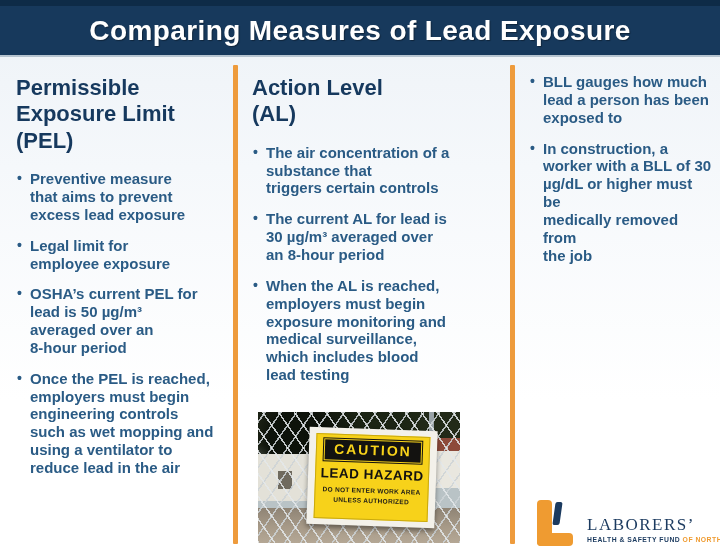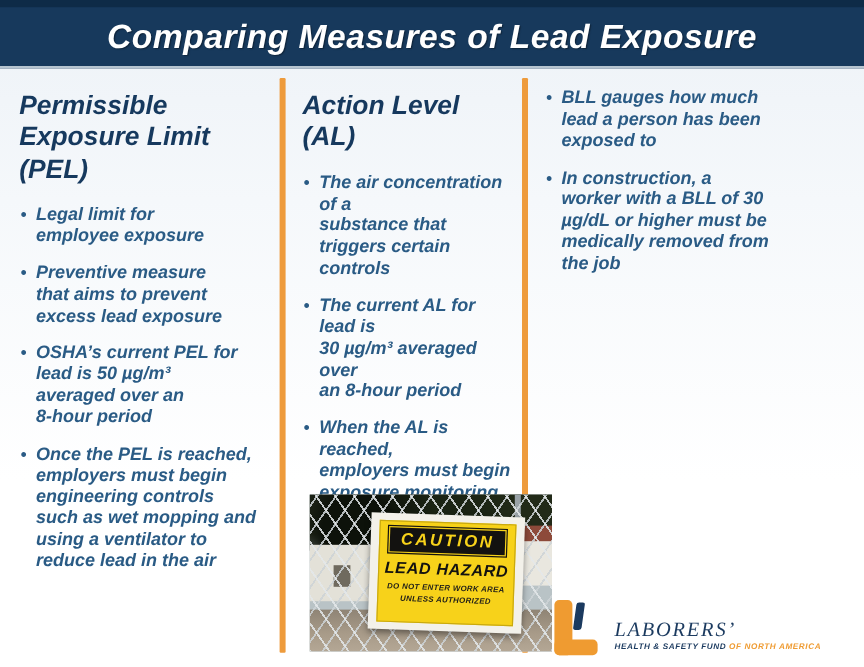--- a/index.html
+++ b/index.html
@@ -4,21 +4,20 @@
 <style>
   html,body { margin:0; padding:0; }
   body { font-family: "Liberation Sans", sans-serif; }
 
   .slide {
     position: relative;
     width: 720px;
     height: 556px;
     overflow: hidden;
     background: linear-gradient(180deg, #edf2f7 0%, #f5f8fb 30%, #ffffff 72%);
-    font-style: italic;
   }
 
   
   .header {
     box-sizing: border-box;
     height: 57px;
     background: #17395c;
     border-top: 6px solid #0e2b47;
     border-bottom: 2px solid #b6c4d0;
     display: flex;
@@ -35,21 +34,21 @@
   }
 
   
   .columns {
     position: relative;
     display: flex;
     height: 497px;
   }
   .col { box-sizing: border-box; position: relative; }
   .col-1 { width: 233px; padding: 0 6px 0 16px; }
-  .col-2 { width: 197px; padding: 0 6px 0 14px; }
+  .col-2 { width: 272px; padding: 0 6px 0 14px; }
   .col-3 { flex: 1; padding: 0 8px 0 14px; }
 
   .vdivider {
     width: 5px;
     background: #ee9b3c;
     margin: 8px 0 10px 0;
     border-radius: 1px;
   }
 
   .col-title {
@@ -219,25 +218,25 @@
     <h1>Comparing Measures of Lead Exposure</h1>
   </div>
 
   <div class="columns">
 
     <div class="col col-1">
       <h2 class="col-title">Permissible
 Exposure Limit
 (PEL)</h2>
       <ul class="bullets">
-        <li>Legal limit for
-employee exposure</li>
         <li>Preventive measure
 that aims to prevent
 excess lead exposure</li>
+        <li>Legal limit for
+employee exposure</li>
         <li>OSHA’s current PEL for
 lead is 50 µg/m³
 averaged over an
 8-hour period</li>
         <li>Once the PEL is reached,
 employers must begin
 engineering controls
 such as wet mopping and
 using a ventilator to
 reduce lead in the air</li>

